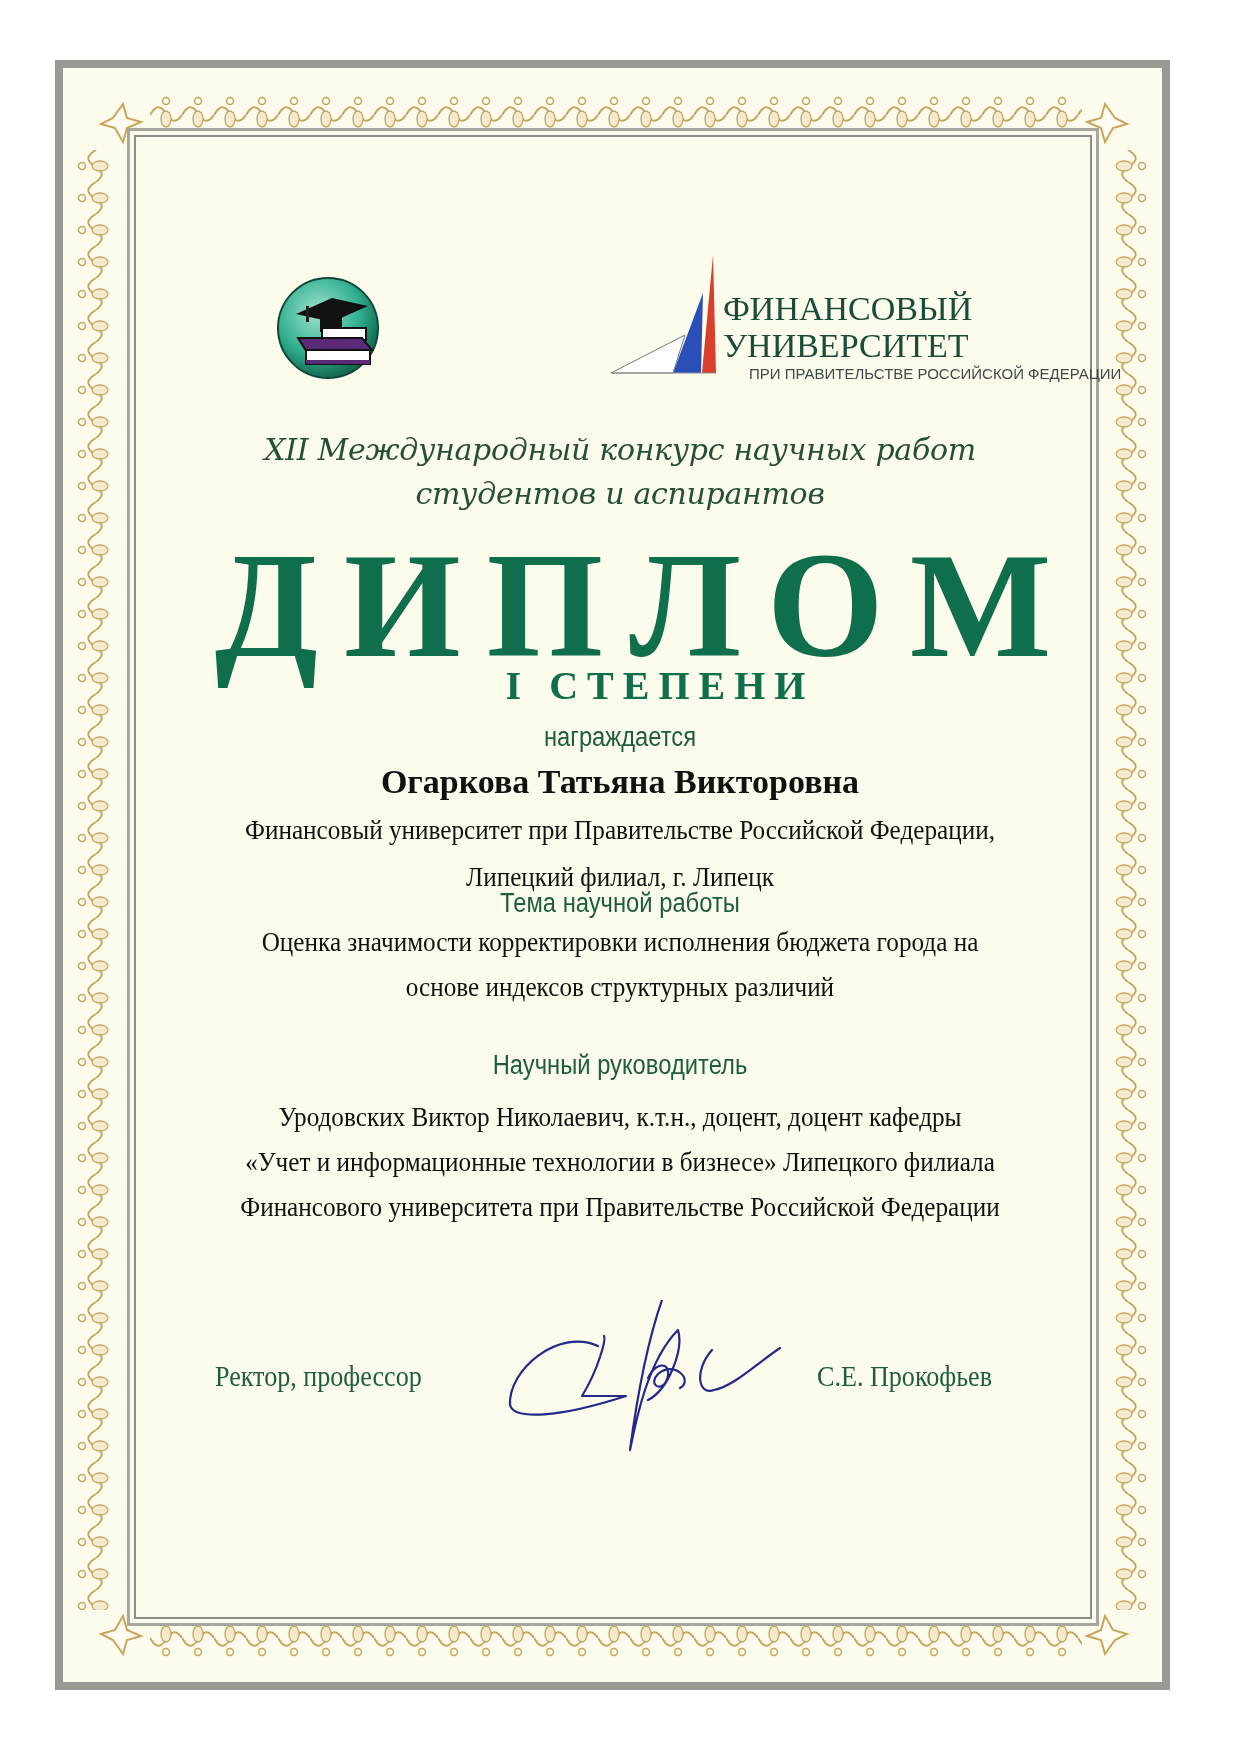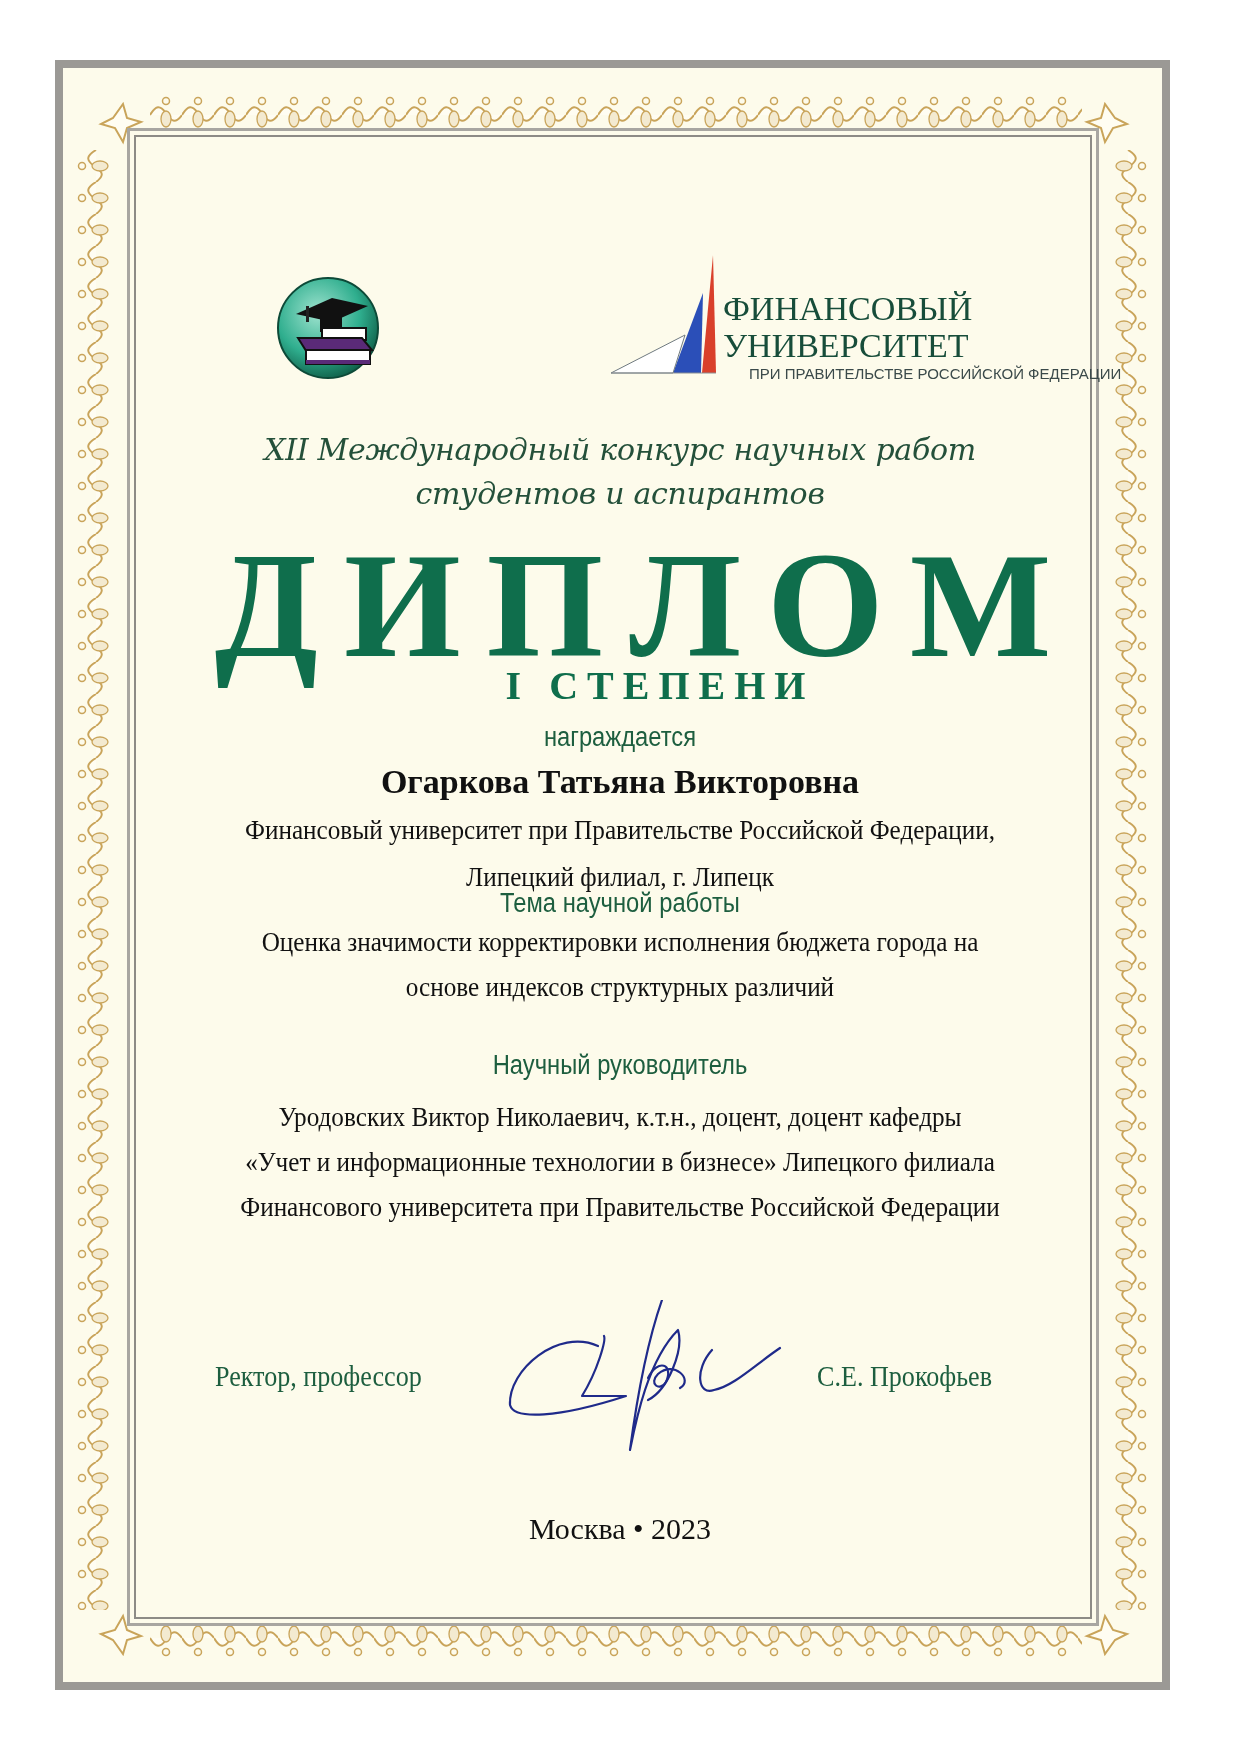--- a/index.html
+++ b/index.html
@@ -132,14 +132,13 @@
   <svg style="position:absolute;left:498px;top:1300px;" width="300" height="170" viewBox="0 0 300 170">
     <g fill="none" stroke="#1f2a8a" stroke-width="2.2" stroke-linecap="round" stroke-linejoin="round">
       <path d="M100,46 C60,28 10,70 12,105 C16,120 60,118 128,96 L84,96 C100,70 108,40 106,36"></path>
       <path d="M164,0 C150,40 140,90 132,150 M132,150 C138,120 150,60 180,30 C186,50 170,90 150,100"></path>
       <path d="M150,78 C160,58 176,64 168,82 C162,92 150,84 160,74 C176,60 196,80 182,88"></path>
       <path d="M214,50 C196,70 200,96 216,90 C236,86 258,64 282,48"></path>
     </g>
   </svg>
   <div class="sig-row green" style="left:817px;transform:scaleX(0.9);transform-origin:left;">С.Е. Прокофьев</div>
 
-  <div class="center footer" style="top:1512px;">Москва • 2023</div>
 </div>
 
 </body></html>

